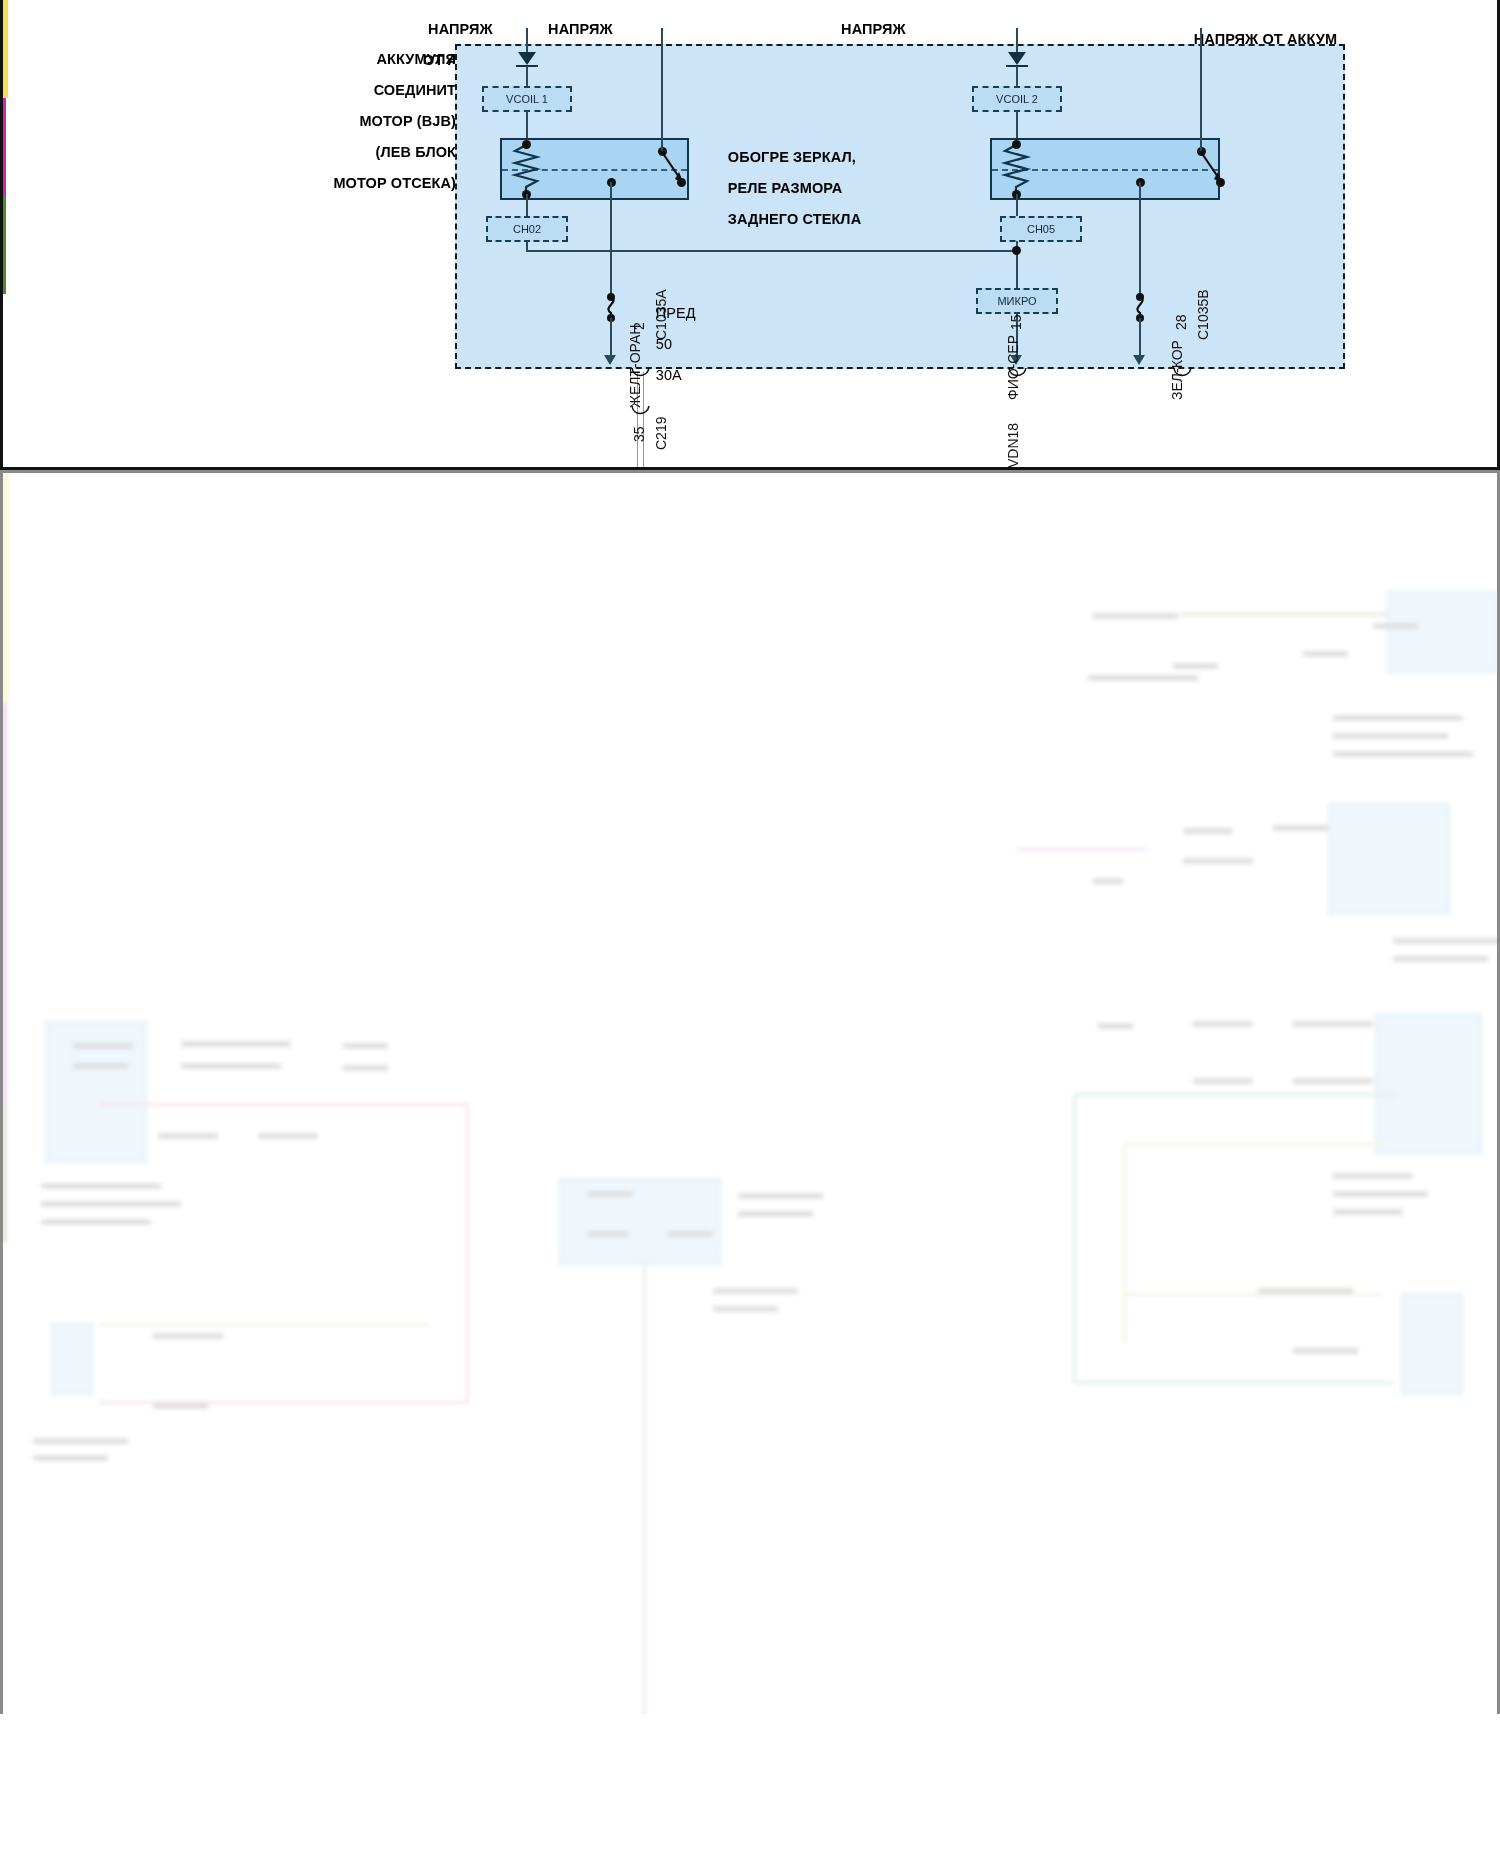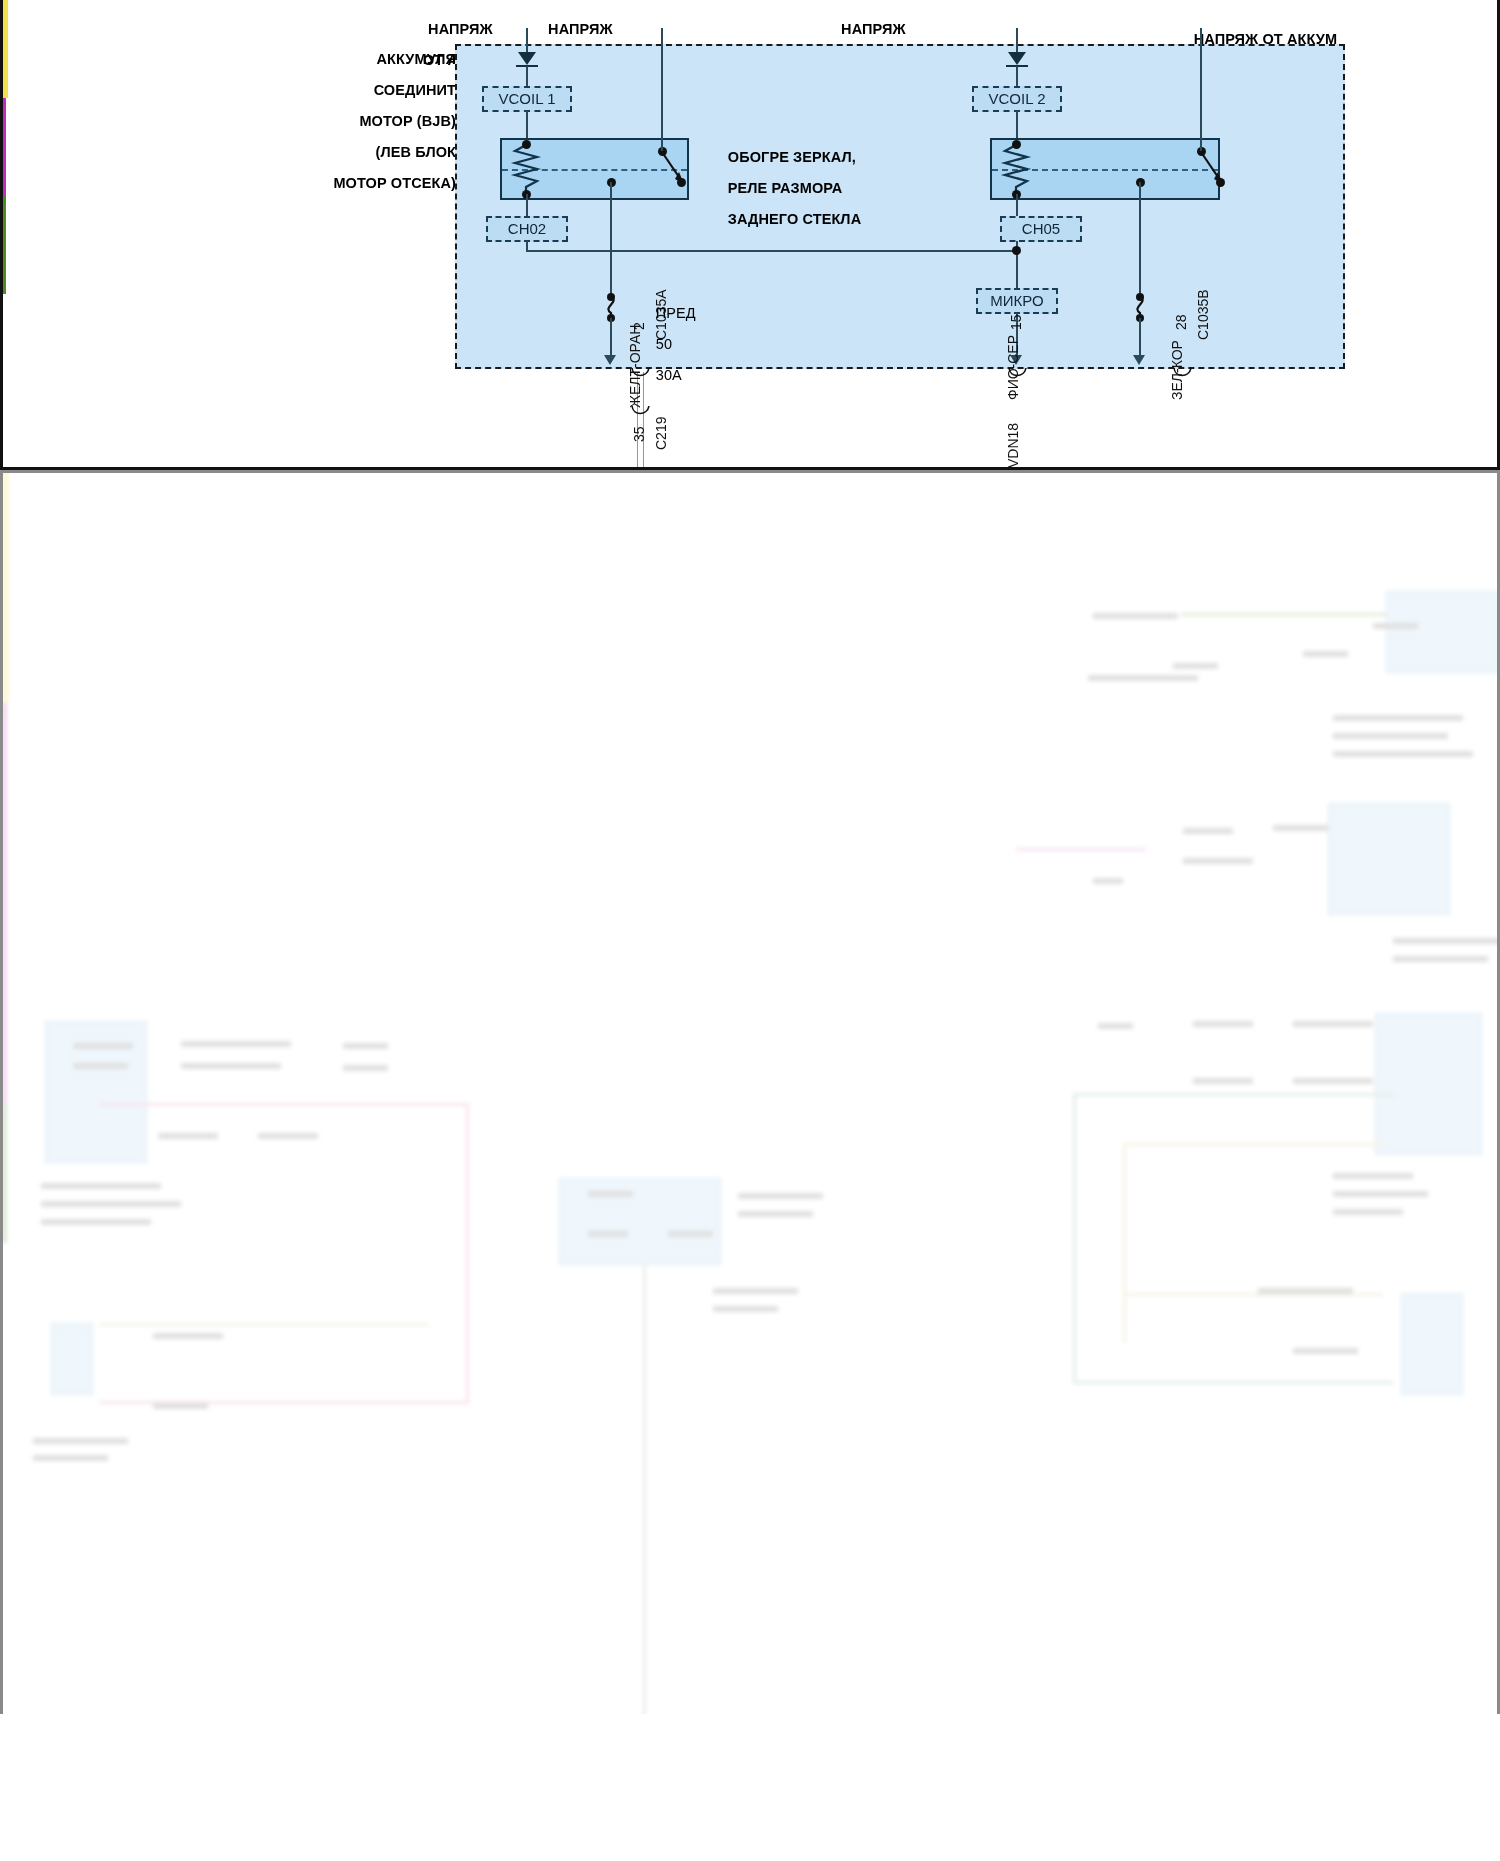--- a/index.html
+++ b/index.html
@@ -31,21 +31,21 @@
   .wire-magenta{background:#c32bb8;width:3px;}
   .wire-green{background:#4e8a25;width:3px;}
 
   
   .dot{position:absolute;width:9px;height:9px;border-radius:50%;background:#111;}
   .dot-sm{width:8px;height:8px;}
 
   
   .pill{position:absolute;background:#bcdcf4;border-left:2px dashed #1a3c55;border-right:2px dashed #1a3c55;
         border-top:2px dashed #1a3c55;border-bottom:2px dashed #1a3c55;
-        font-size:15px;color:#10263a;text-align:center;line-height:22px;height:26px;box-sizing:border-box;
+        font-size:11px;color:#10263a;text-align:center;line-height:22px;height:26px;box-sizing:border-box;
         font-family:"Liberation Sans",sans-serif;}
 
   
   .relay{position:absolute;border:2px solid #12344a;background:#a9d4f2;box-sizing:border-box;}
   .relay-mid{position:absolute;border-top:2px dashed #2d5f82;height:0;}
 
   
   .lbl{position:absolute;font-size:14.5px;color:#000;line-height:15.5px;white-space:pre;
        font-family:"Liberation Sans",sans-serif;font-weight:bold;letter-spacing:.1px;}
   .lbl-reg{font-weight:normal;}

